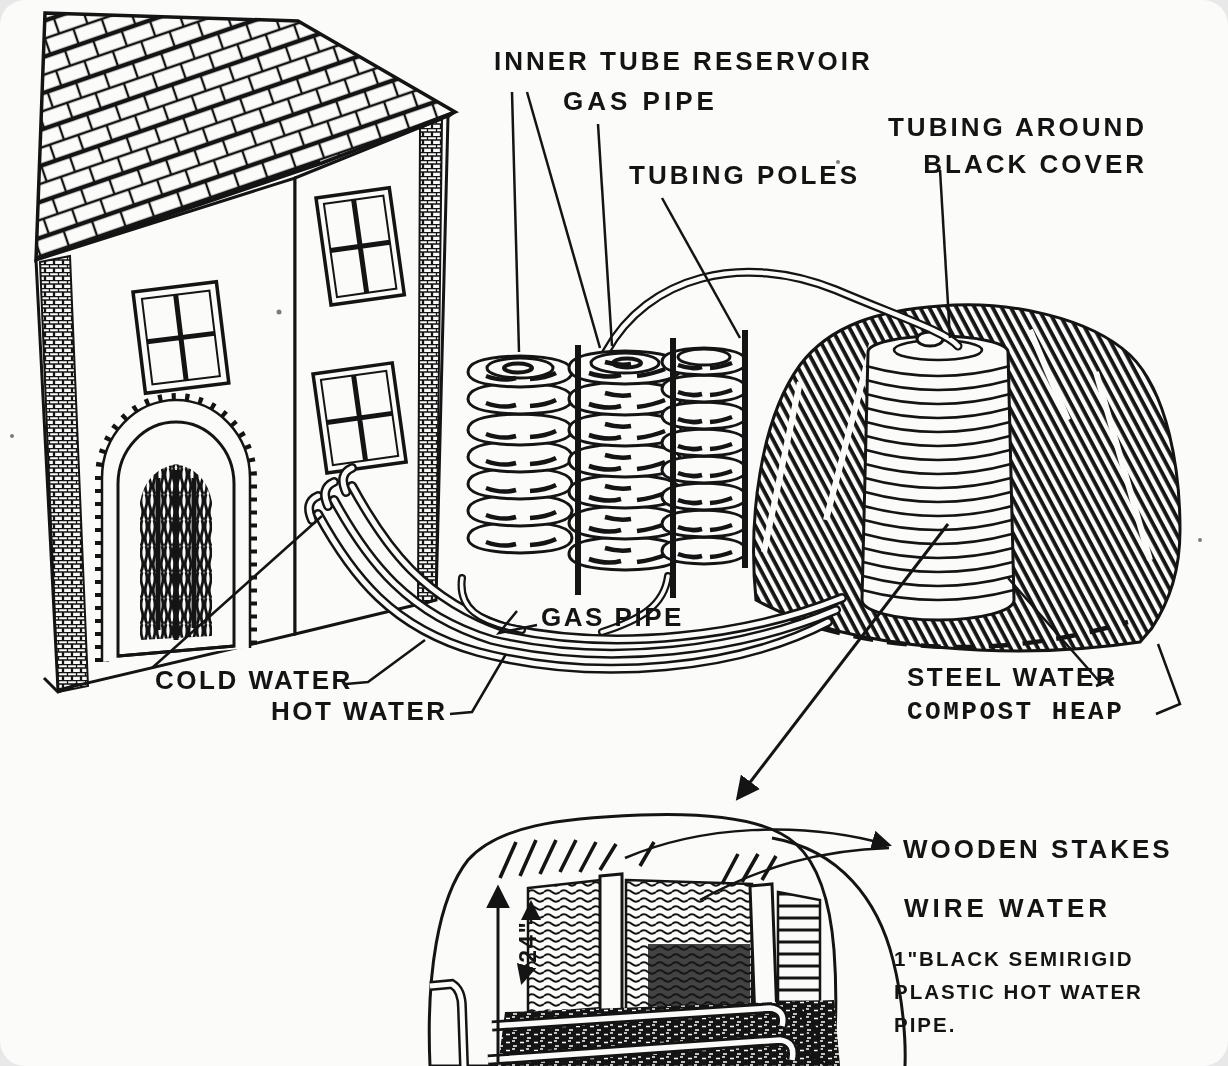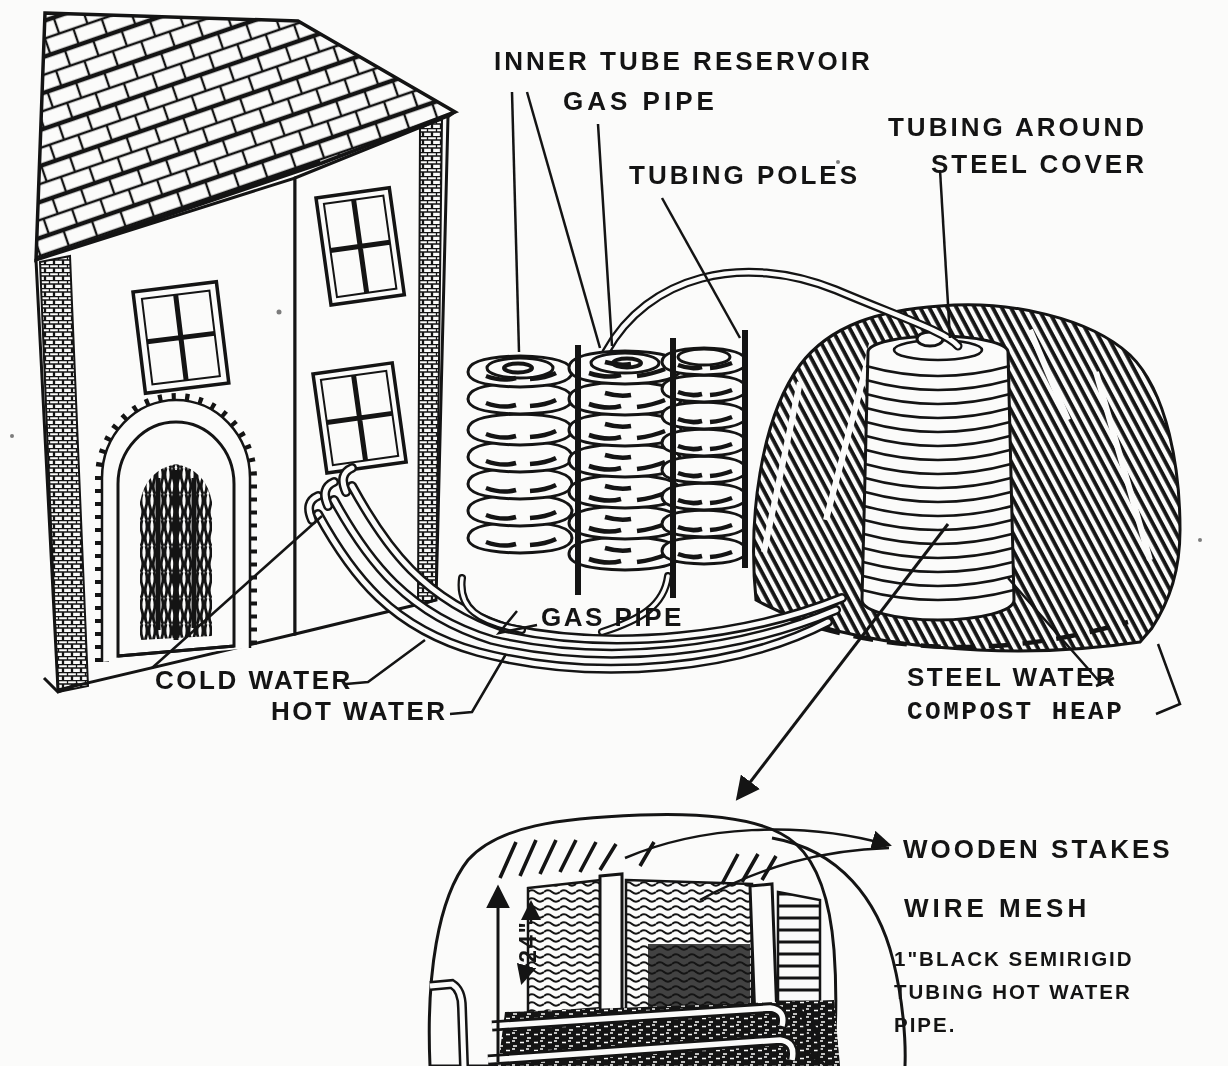--- a/index.html
+++ b/index.html
@@ -1,17 +1,17 @@
 <!DOCTYPE html>
 <html><head>
 <meta charset="utf-8">
 <style>
   html,body{margin:0;padding:0;background:#e8e8e8;}
   #stage{position:relative;width:1228px;height:1066px;background:#fbfbfa;overflow:hidden;
-         font-family:"Liberation Sans", sans-serif;}
+         font-family:"Liberation Sans", sans-serif;border-radius:25px;}
   #art{position:absolute;left:0;top:0;}
   .lbl{position:absolute;color:#141414;font-weight:700;white-space:nowrap;
        font-family:"Liberation Sans", sans-serif;}
   .big{font-size:26px;letter-spacing:3px;}
   .med{font-size:26px;letter-spacing:2.5px;}
   .note{font-size:20.5px;letter-spacing:2px;line-height:33px;}
   .rightblk{text-align:right;line-height:37px;}
   .rot{transform:rotate(-90deg);transform-origin:center center;font-size:23px;letter-spacing:2px;}
 </style>
 </head>
@@ -246,40 +246,40 @@
         <circle cx="279" cy="312" r="2.5"></circle>
   </g>
 </svg>
 
 <div class="lbl big" style="left:494px;top:46px;">INNER TUBE RESERVOIR</div>
 
 <div class="lbl big" style="left:563px;top:86px;letter-spacing:4px;">GAS PIPE</div>
 
 <div class="lbl big rightblk" style="left:885px;top:88px;width:262px;margin-top:21px;">
   <span style="display:block">TUBING AROUND</span>
-  <span style="display:block">STEEL COVER</span>
+  <span style="display:block">BLACK COVER</span>
 </div>
 
 <div class="lbl big" style="left:629px;top:160px;">TUBING POLES</div>
 
 <div class="lbl med" style="left:541px;top:602px;">GAS PIPE</div>
 
 <div class="lbl med" style="left:149px;top:665px;margin-left:6px;">COLD WATER</div>
 
 <div class="lbl med" style="left:271px;top:696px;">HOT WATER</div>
 
 <div class="lbl med" style="left:907px;top:662px;">STEEL WATER</div>
 
 <div class="lbl med" style="left:907px;top:697px;font-family:Liberation Mono, monospace;">COMPOST HEAP</div>
 
 <div class="lbl big" style="left:903px;top:834px;">WOODEN STAKES</div>
 
-<div class="lbl big" style="left:904px;top:893px;letter-spacing:4px;">WIRE MESH</div>
+<div class="lbl big" style="left:904px;top:893px;letter-spacing:4px;">WIRE WATER</div>
 
 <div class="lbl note" style="left:894px;top:942px;">
   <span style="display:block">1"BLACK SEMIRIGID</span>
-  <span style="display:block">TUBING HOT WATER</span>
+  <span style="display:block">PLASTIC HOT WATER</span>
   <span style="display:block">PIPE.</span>
 </div>
 
 <div class="lbl rot" style="left:500px;top:928px;width:56px;text-align:center;">24"</div>
 
 </div>
 
 </body></html>

